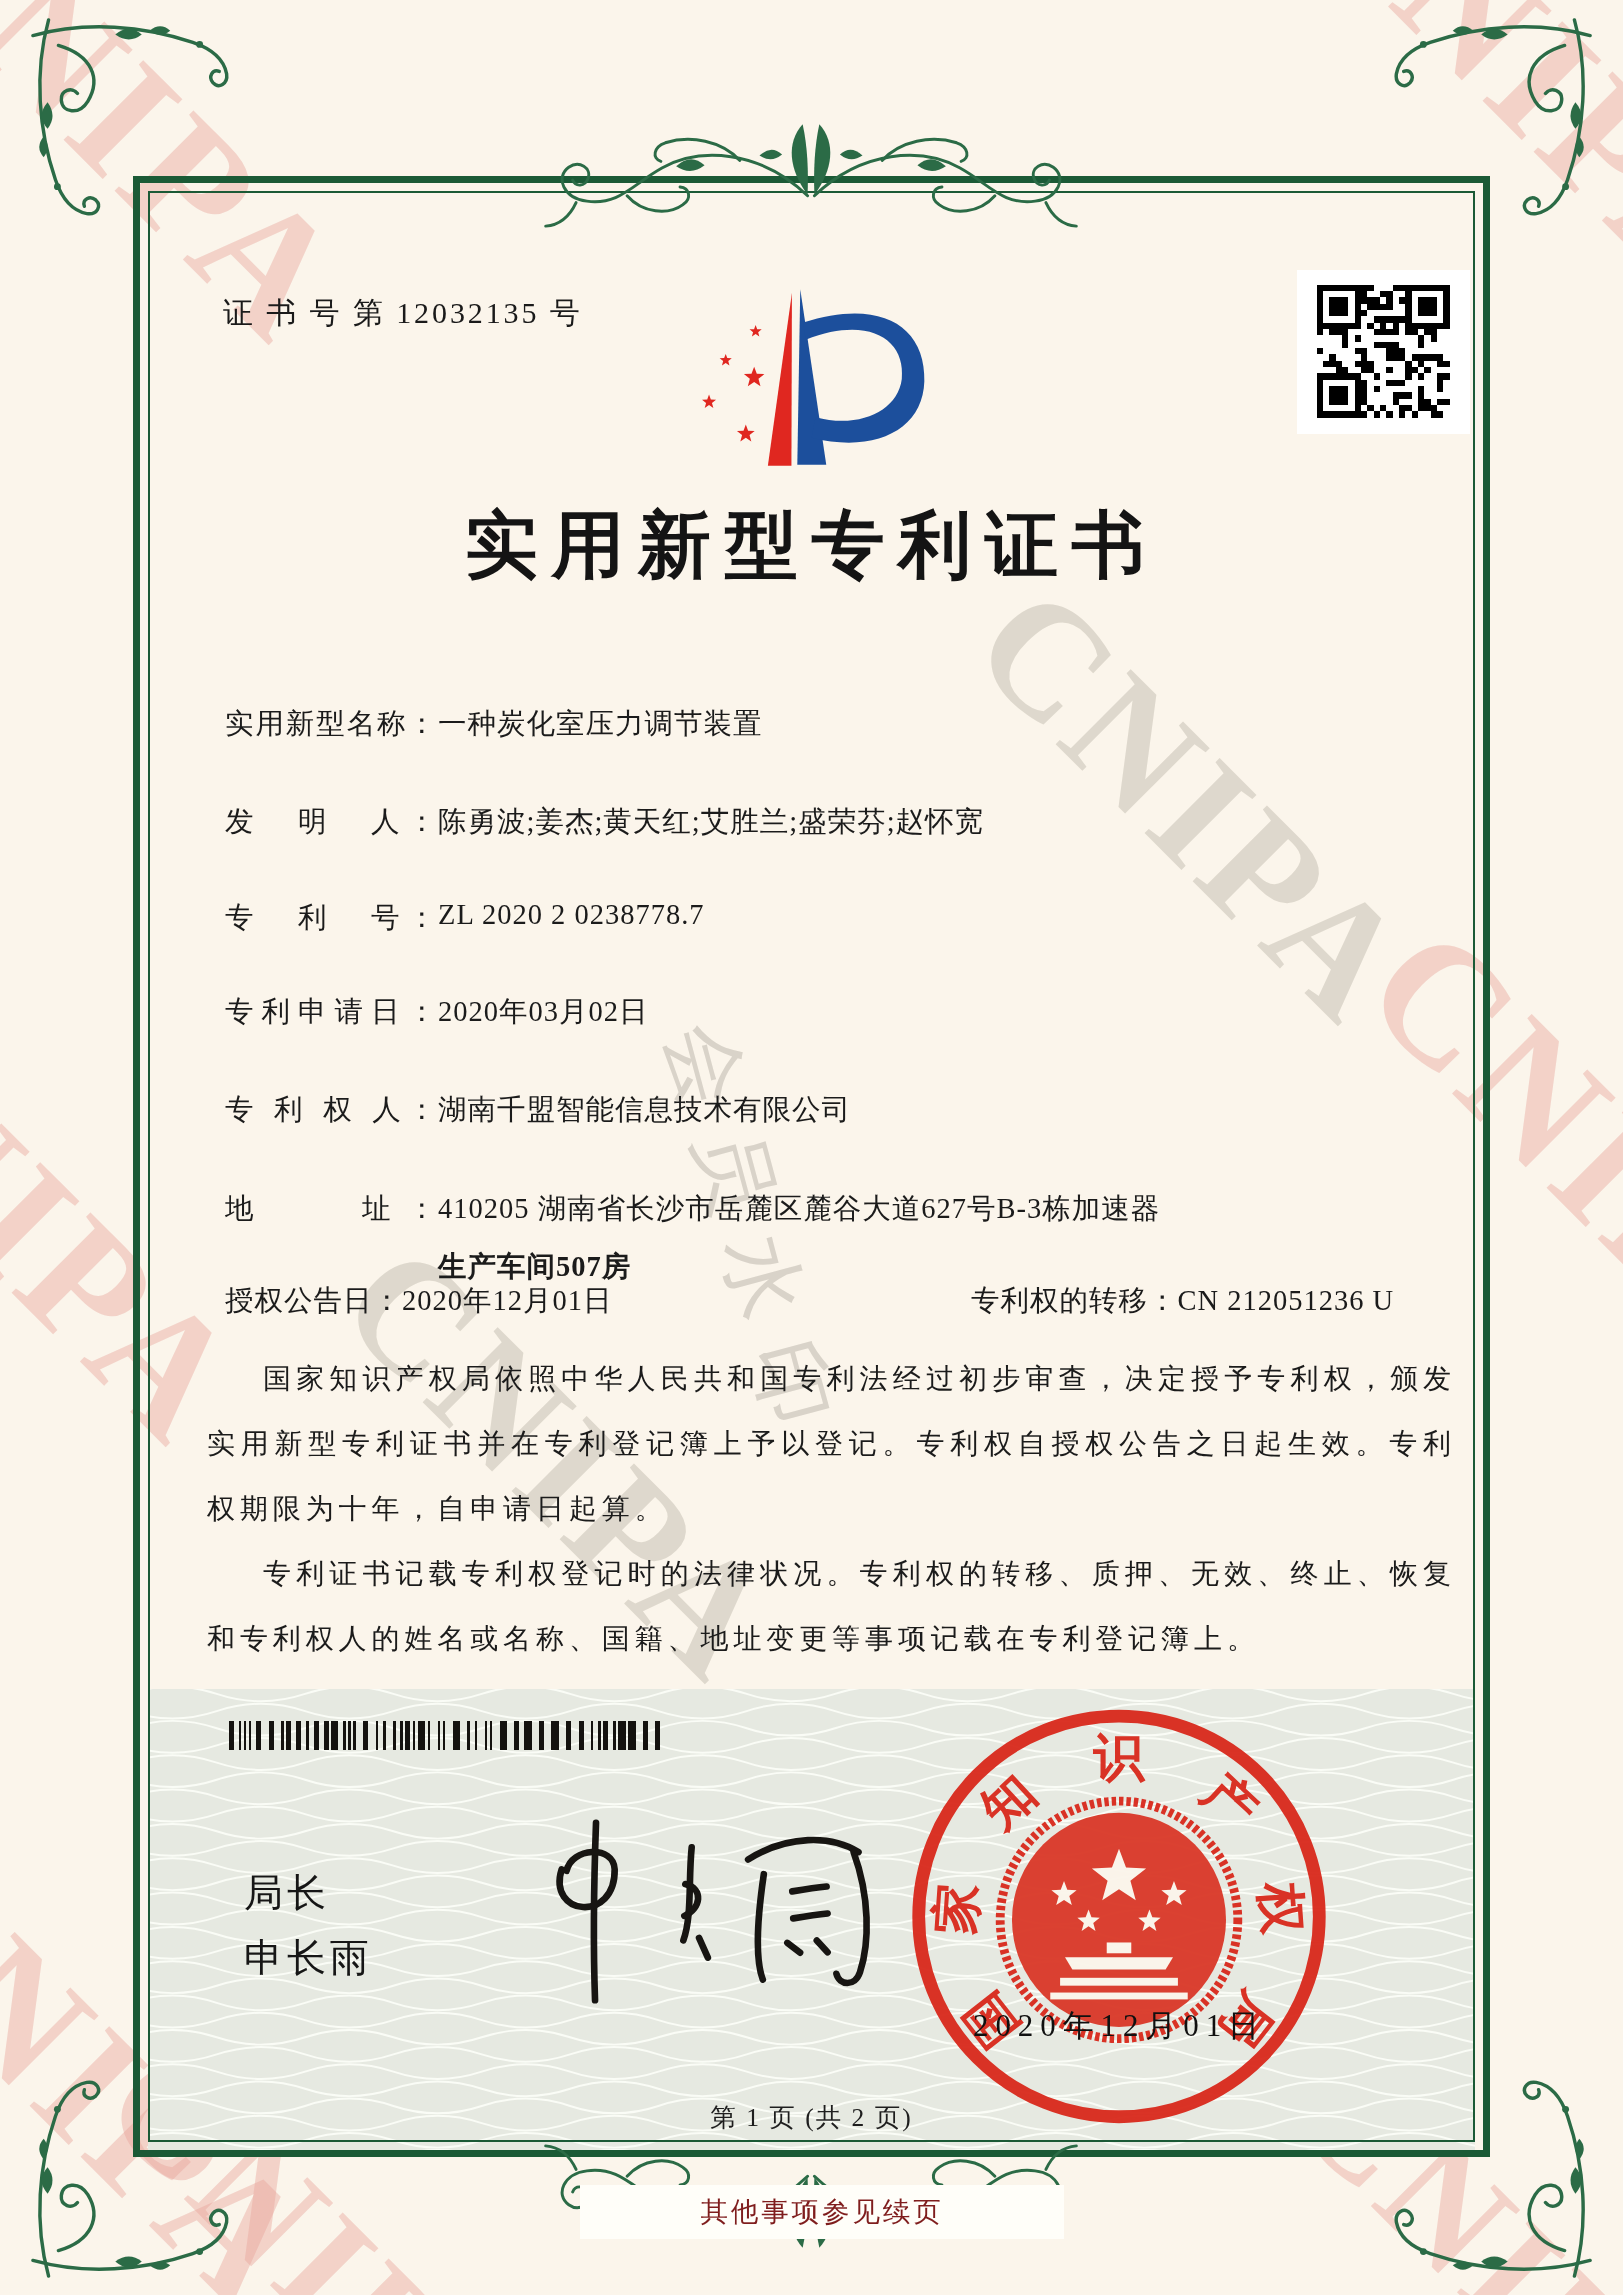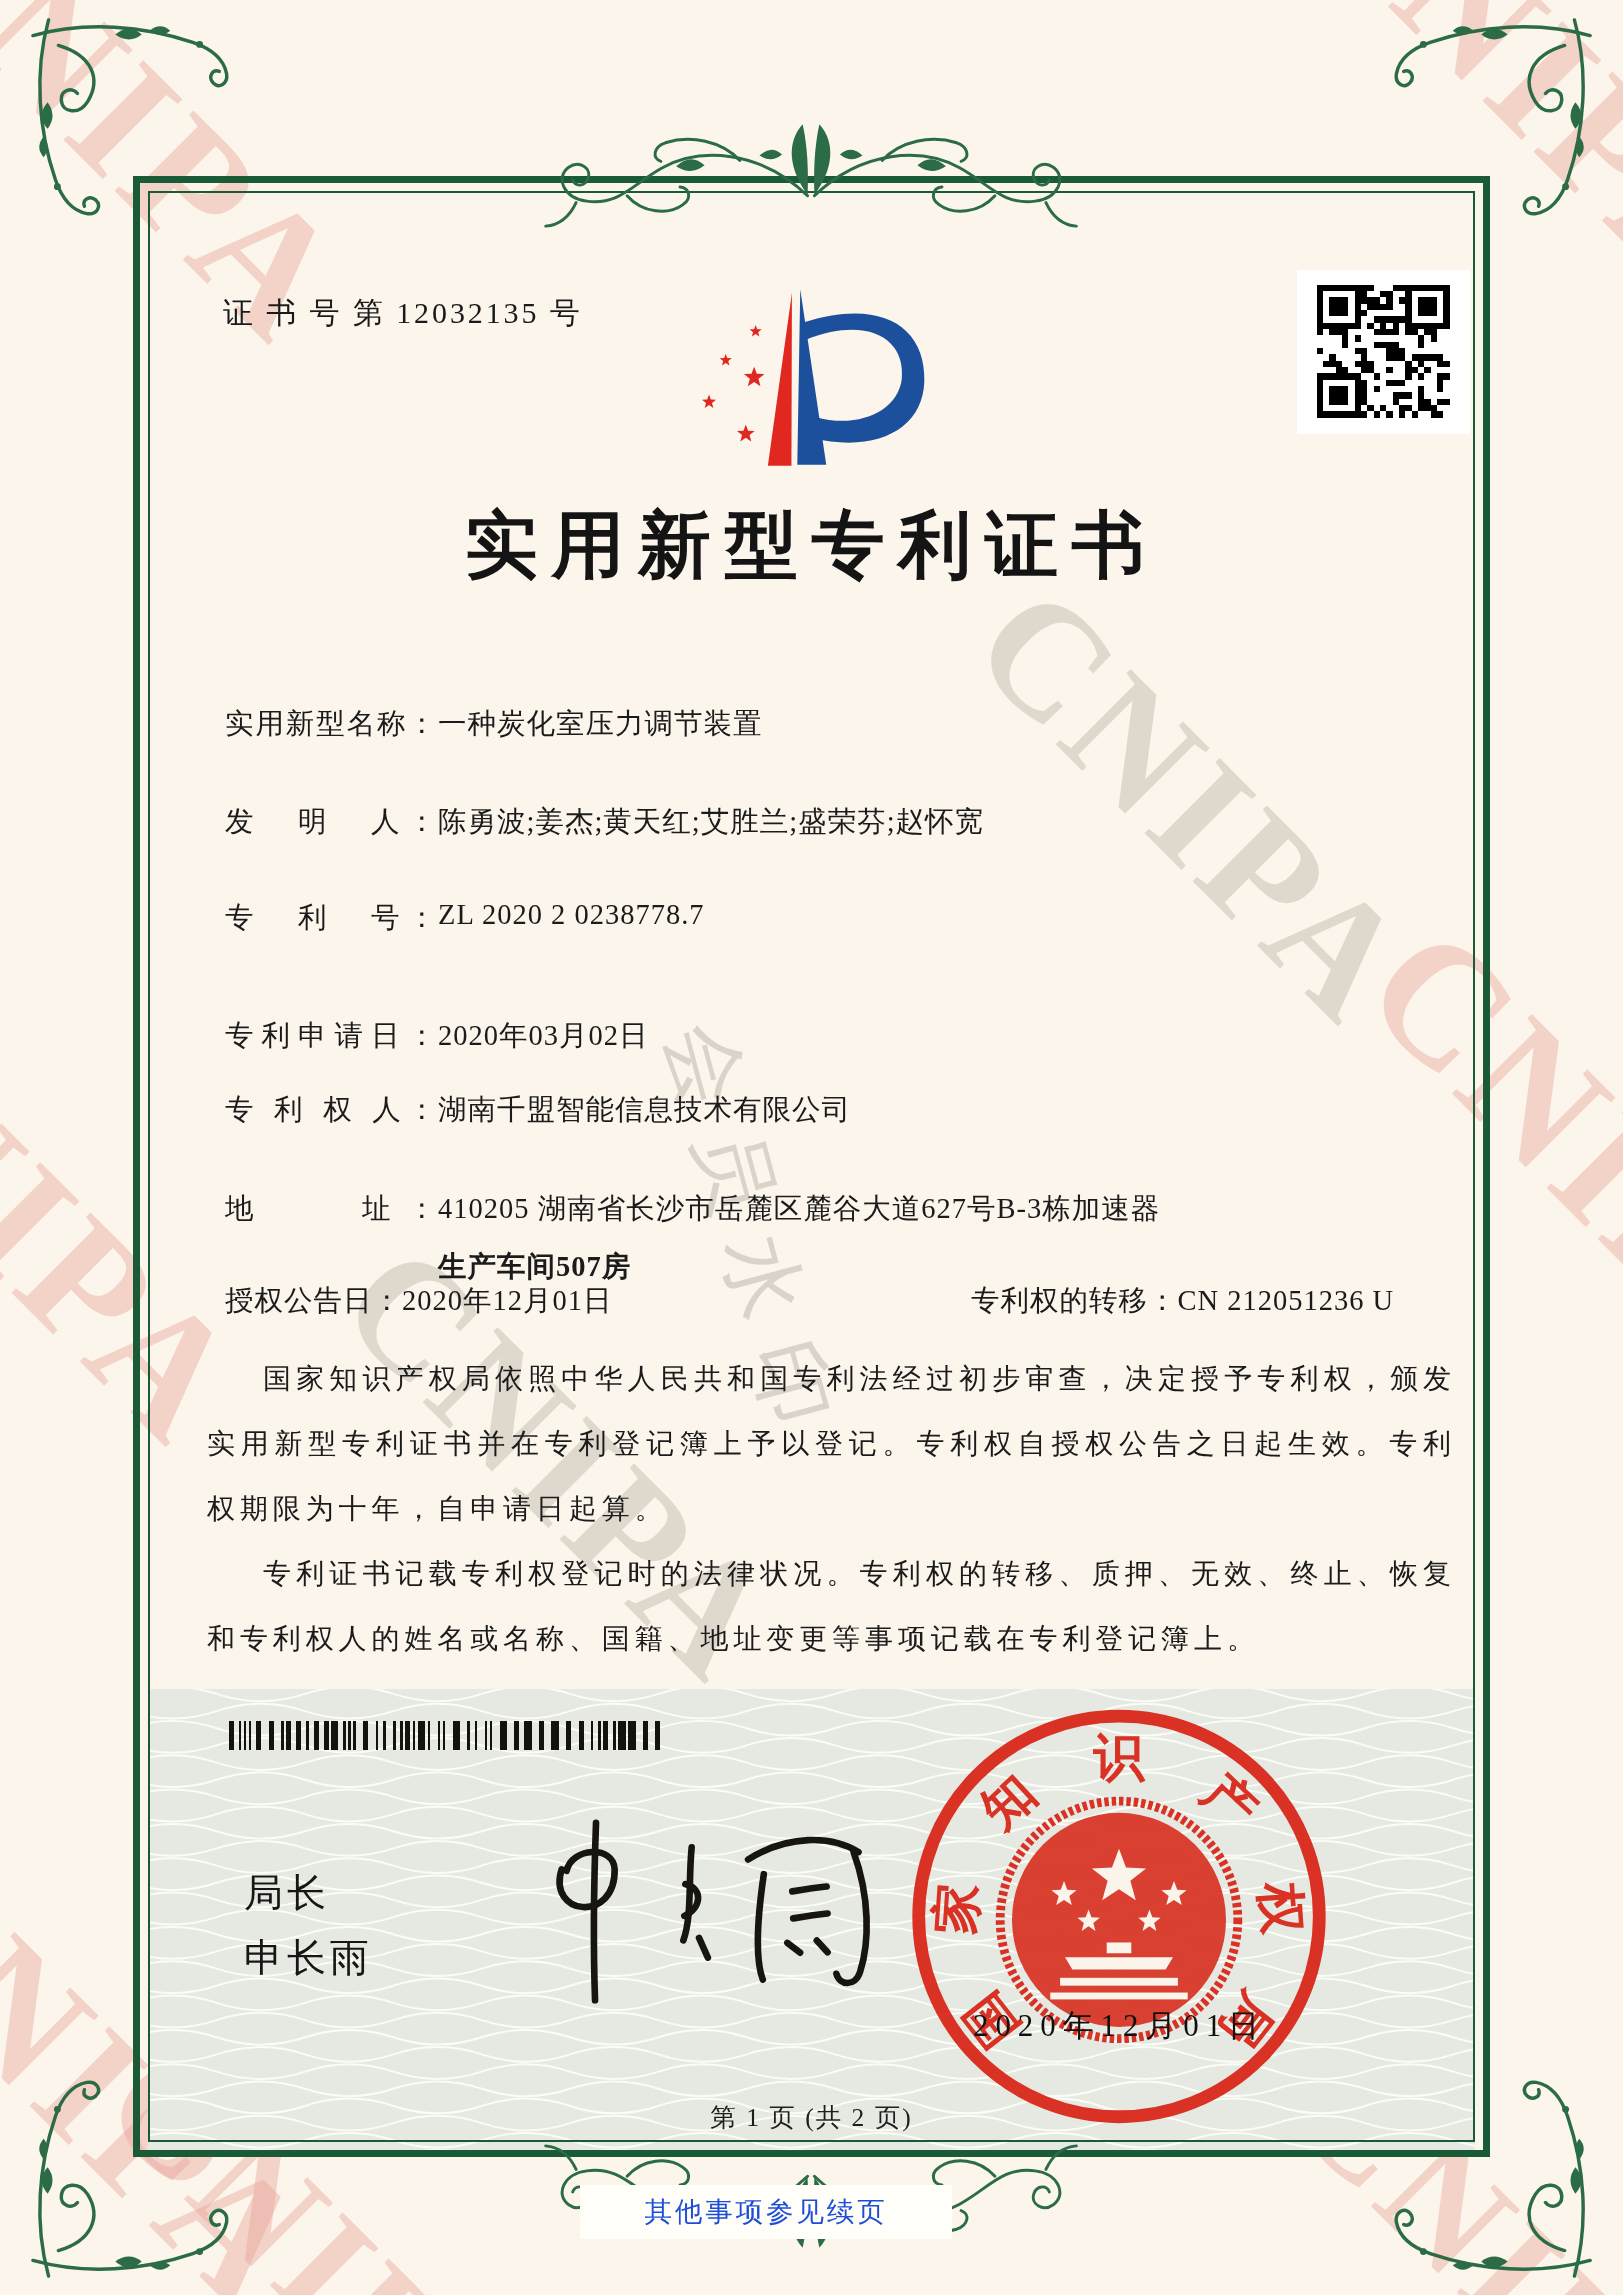--- a/index.html
+++ b/index.html
@@ -55,23 +55,23 @@
   .barcode{position:absolute;left:229px;top:1721px;width:431px;height:29.4px;display:flex;z-index:5;}
   .bar{background:#14120f;height:100%;}
   .signer{position:absolute;left:244px;font-size:39px;letter-spacing:3.9px;color:#161616;z-index:5;
       font-family:"Liberation Sans","DejaVu Sans",sans-serif;}
   .signature-svg{position:absolute;left:493px;top:1815px;z-index:6;}
   .seal-svg{position:absolute;left:903px;top:1698px;z-index:6;opacity:.96;}
   .seal-date{position:absolute;left:901px;top:2005px;width:437px;text-align:center;
       font-size:31px;letter-spacing:6.9px;color:#101010;z-index:7;}
   .page-footer{position:absolute;left:0;right:0;top:2100px;text-align:center;font-size:25.5px;
       letter-spacing:2px;color:#1e1e1e;z-index:5;}
-  .note-box{position:absolute;left:580px;top:2185px;width:372px;height:54px;background:#fffef9;
+  .note-box{position:absolute;left:580px;top:2185px;width:484px;height:54px;background:#fffef9;
       z-index:7;display:flex;align-items:center;justify-content:center;font-size:27.5px;
-      letter-spacing:2.9px;color:#1d4ed8;}
+      letter-spacing:2.9px;color:#7f1d1d;}
 </style>
 </head>
 <body>
 
 <div class="page">
 
   <div class="wm pink" style="left:115px;top:110px;font-size:172px;">CNIPA</div>
   <div class="wm pink" style="left:1534px;top:71px;font-size:172px;">CNIPA</div>
   <div class="wm gray" style="left:1193px;top:805px;font-size:162px;">CNIPA</div>
   <div class="wm pink" style="left:12.3px;top:1212px;font-size:172px;">CNIPA</div>
@@ -682,21 +682,21 @@
     <span class="fvalue">一种炭化室压力调节装置</span>
   </div>
   <div class="frow" style="top:803px;">
     <span class="flabel">发　明　人：</span>
     <span class="fvalue">陈勇波;姜杰;黄天红;艾胜兰;盛荣芬;赵怀宽</span>
   </div>
   <div class="frow" style="top:899px;">
     <span class="flabel">专　利　号：</span>
     <span class="fvalue">ZL 2020 2 0238778.7</span>
   </div>
-  <div class="frow" style="top:993px;margin-top:24px;">
+  <div class="frow" style="top:993px;">
     <span class="flabel">专利申请日：</span>
     <span class="fvalue">2020年03月02日</span>
   </div>
   <div class="frow" style="top:1091px;">
     <span class="flabel">专 利 权 人：</span>
     <span class="fvalue">湖南千盟智能信息技术有限公司</span>
   </div>
   <div class="frow" style="top:1190px;">
     <span class="flabel">地　　址：</span>
     <span class="fvalue">

